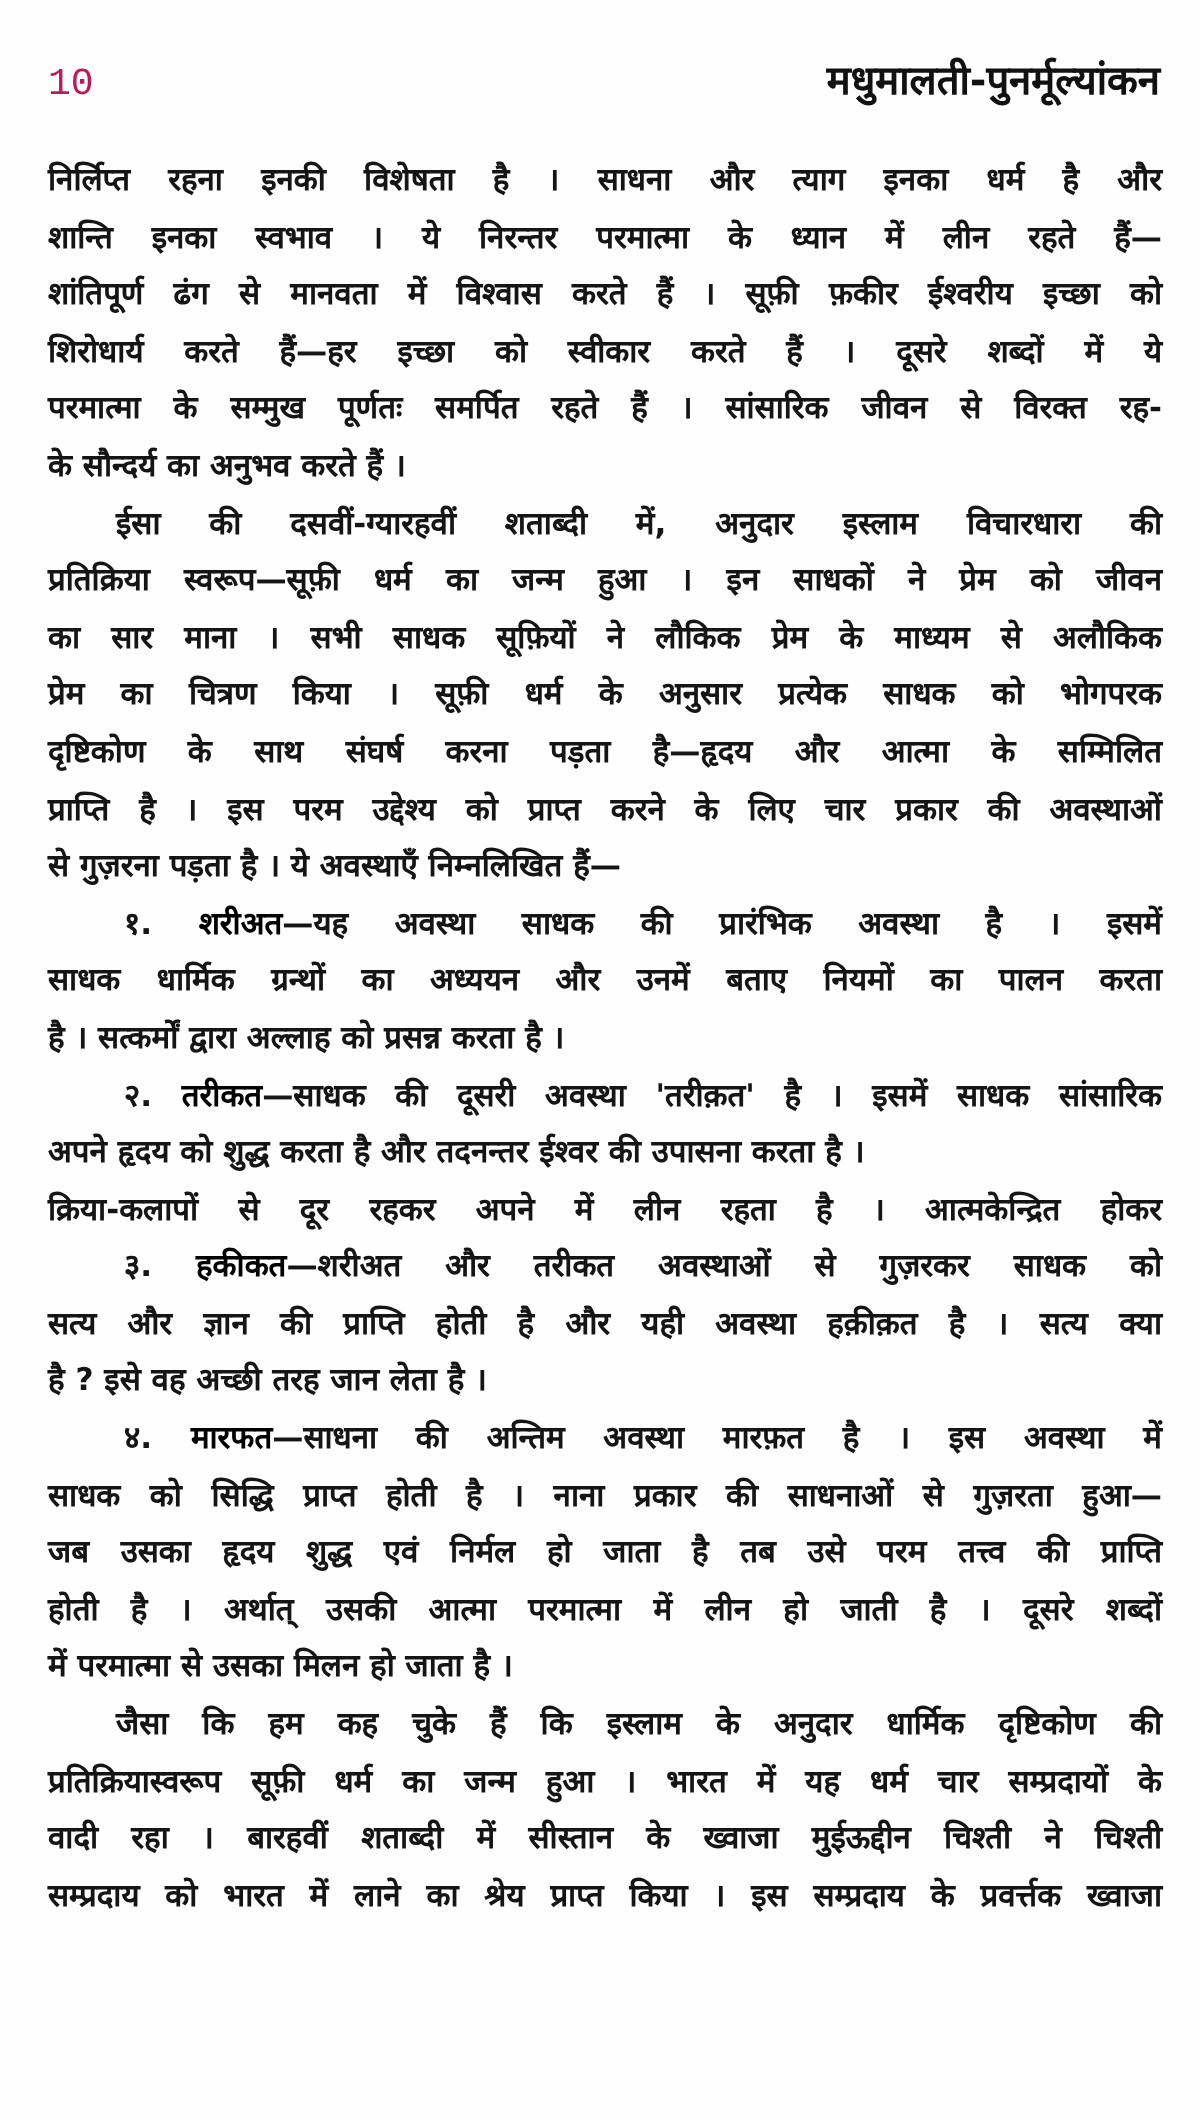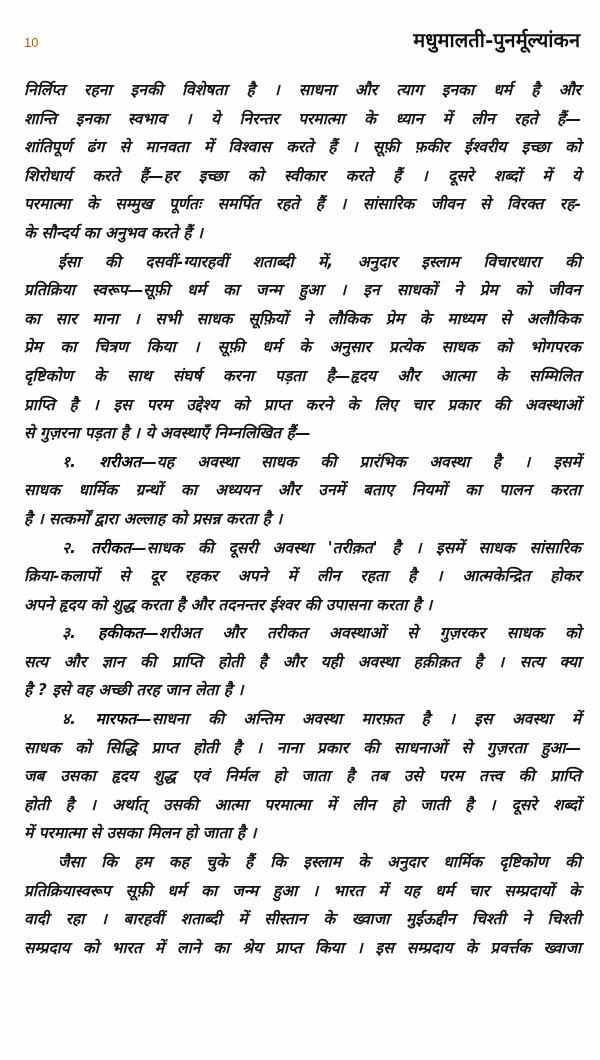--- a/index.html
+++ b/index.html
@@ -26,23 +26,23 @@
       position: absolute;
       top: 26px;
       left: 24px;
       right: 20px;
       height: 26px;
       display: flex;
       justify-content: space-between;
       align-items: baseline;
     }
     .page-number {
-      font-family: Liberation Sans, sans-serif;
-      font-size: 13px;
-      color: #a16207;
+      font-family: Liberation Mono, monospace;
+      font-size: 19px;
+      color: #be185d;
     }
     .book-title {
       font-family: "DejaVu Sans", sans-serif;
       font-size: 20px;
       font-weight: bold;
       color: #111;
       letter-spacing: 0px;
     }
     .body-text {
       position: absolute;
@@ -52,21 +52,20 @@
     }
     .line {
       height: 28.6px;
       line-height: 28.6px;
       font-size: 15.6px;
       white-space: nowrap;
       text-align: justify;
       text-align-last: justify;
       color: #151515;
       font-weight: 600;
-      font-style: italic;
     }
     .line.last {
       text-align-last: left;
     }
     .line.indent {
       padding-left: 34px;
     }
     .line.indent2 {
       padding-left: 38px;
     }
@@ -107,22 +106,22 @@
       <span>१.</span>
       <span class="term">शरीअत</span><span>—यह अवस्था साधक की प्रारंभिक अवस्था है । इसमें</span>
     </div>
     <div class="line">साधक धार्मिक ग्रन्थों का अध्ययन और उनमें बताए नियमों का पालन करता</div>
     <div class="line last">है । सत्कर्मों द्वारा अल्लाह को प्रसन्न करता है ।</div>
 
     <div class="line indent2">
       <span>२.</span>
       <span class="term">तरीकत</span><span>—साधक की दूसरी अवस्था 'तरीक़त' है । इसमें साधक सांसारिक</span>
     </div>
+    <div class="line last">अपने हृदय को शुद्ध करता है और तदनन्तर ईश्वर की उपासना करता है ।</div>
     <div class="line">क्रिया-कलापों से दूर रहकर अपने में लीन रहता है । आत्मकेन्द्रित होकर</div>
-    <div class="line last">अपने हृदय को शुद्ध करता है और तदनन्तर ईश्वर की उपासना करता है ।</div>
 
     <div class="line indent2">
       <span>३.</span>
       <span class="term">हकीकत</span><span>—शरीअत और तरीकत अवस्थाओं से गुज़रकर साधक को</span>
     </div>
     <div class="line">सत्य और ज्ञान की प्राप्ति होती है और यही अवस्था हक़ीक़त है । सत्य क्या</div>
     <div class="line last">है ? इसे वह अच्छी तरह जान लेता है ।</div>
 
     <div class="line indent2">
       <span>४.</span>

